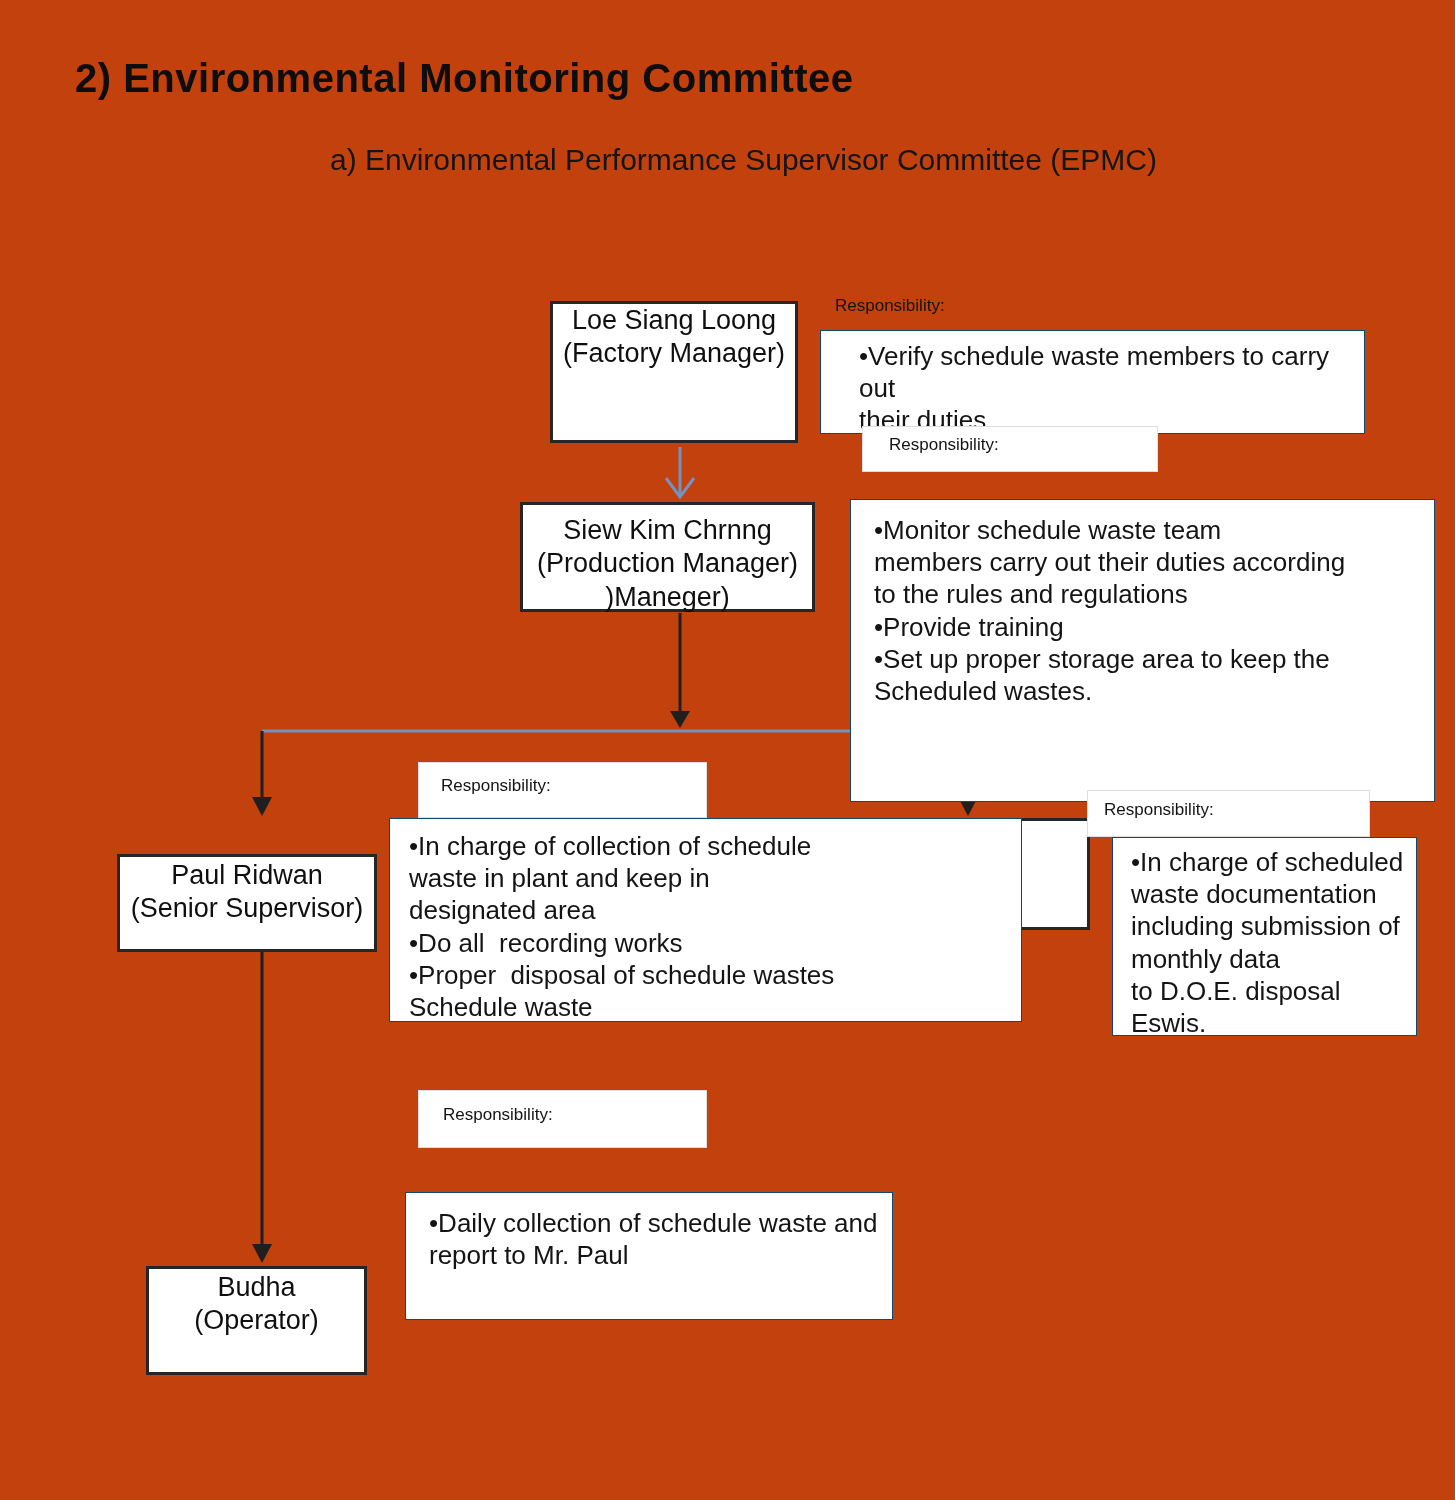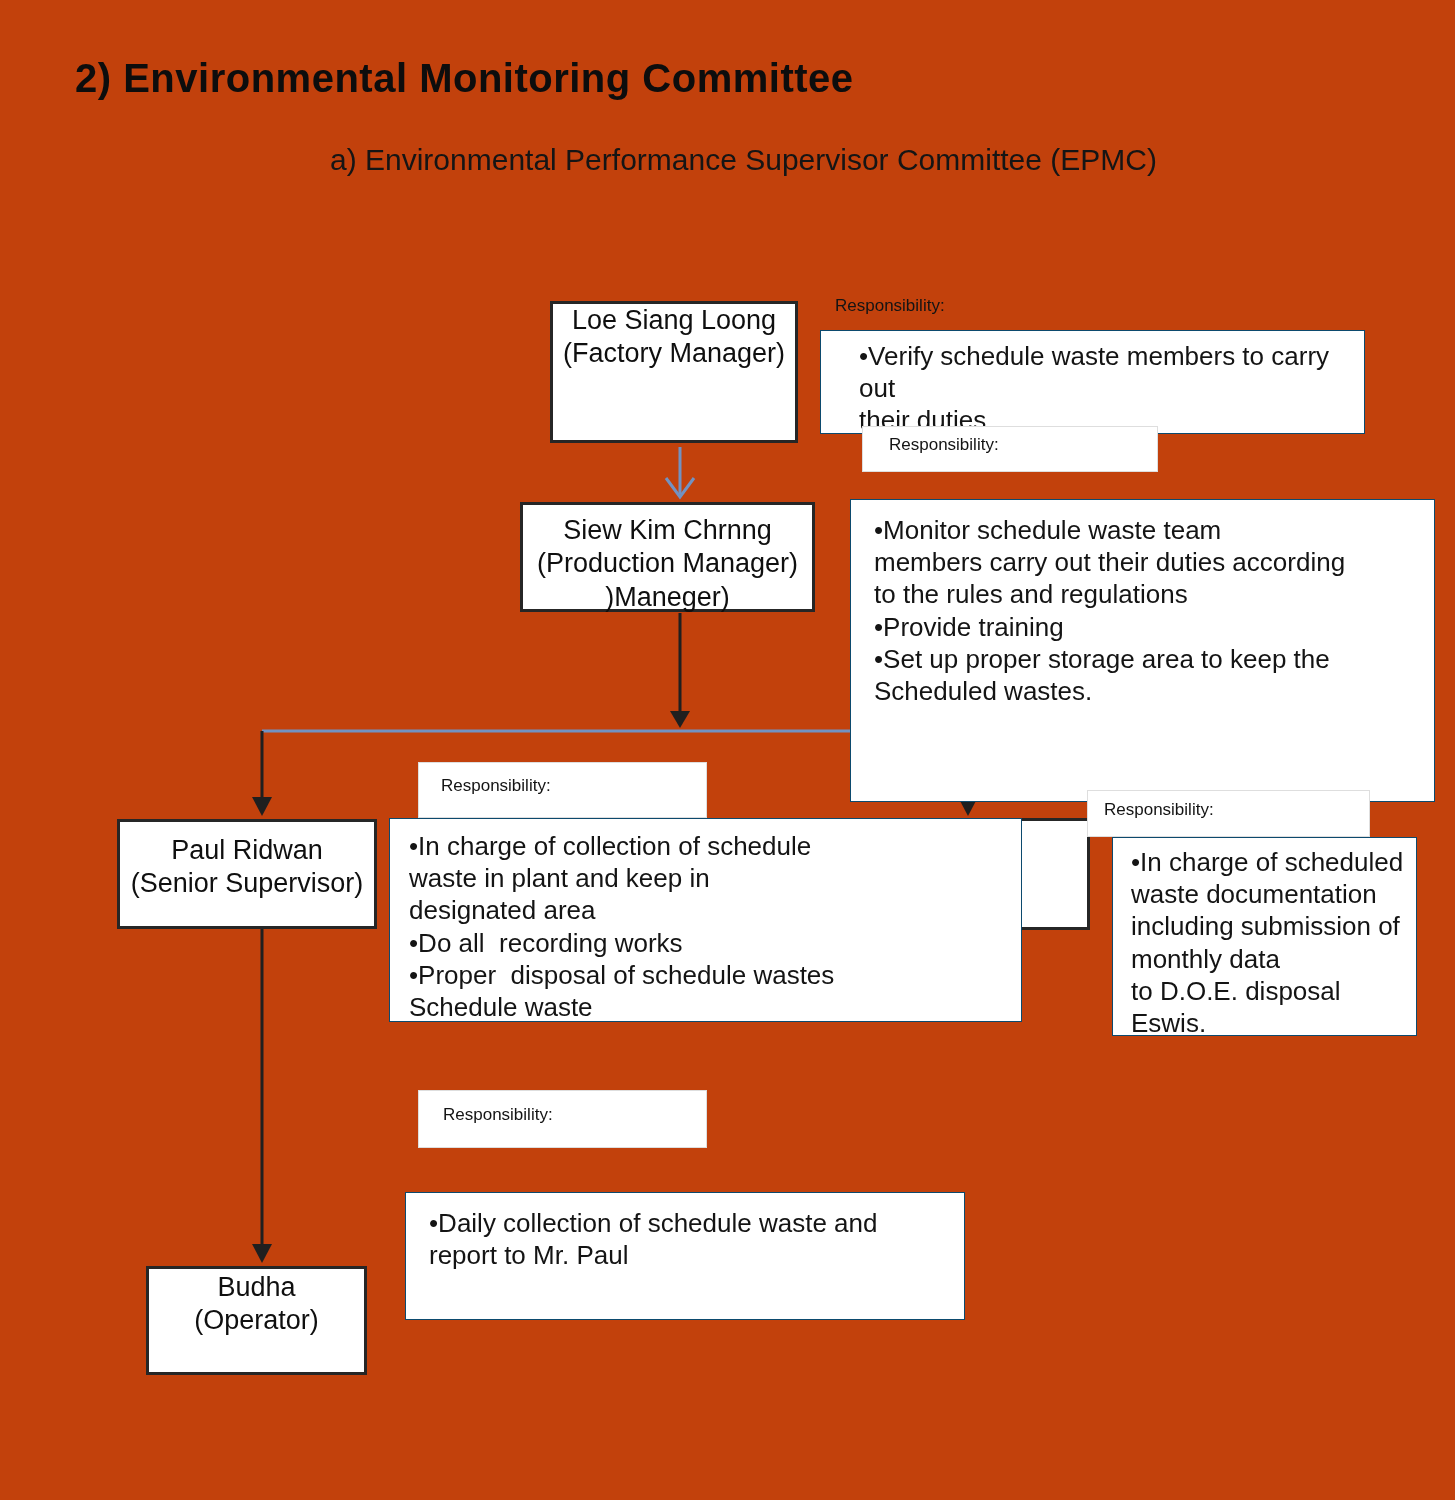--- a/index.html
+++ b/index.html
@@ -62,21 +62,21 @@
     <span class="line">Loe Siang Loong</span>
     <span class="line">(Factory Manager)</span>
   </div>
 
   <div class="org-box" style="left:520px;top:502px;width:295px;height:110px;padding-top:9px;">
     <span class="line">Siew Kim Chrnng</span>
     <span class="line">(Production Manager)</span>
     <span class="line">)Maneger)</span>
   </div>
 
-  <div class="org-box" style="left:117px;top:819px;width:260px;height:110px;padding-top:12px;">
+  <div class="org-box" style="left:117px;top:854px;width:260px;height:98px;padding-top:2px;">
     <span class="line">Paul Ridwan</span>
     <span class="line">(Senior Supervisor)</span>
   </div>
 
   <div class="org-box" style="left:808px;top:818px;width:282px;height:112px;padding-top:12px;">
     <span class="line">Azua</span>
     <span class="line">(Purchasing Executive)</span>
   </div>
 
   <div class="org-box" style="left:146px;top:1266px;width:221px;height:109px;padding-top:2px;">
@@ -105,16 +105,16 @@
 Schedule waste</div>
 
   <div class="resp-label bordered" style="left:1087px;top:790px;width:283px;height:47px;padding:9px 0 0 16px;">Responsibility:</div>
   <div class="bullets faint" style="left:1112px;top:837px;width:305px;height:199px;padding:8px 4px 0 18px;">•In charge of scheduled
 waste documentation
 including submission of
 monthly data
 to D.O.E. disposal Eswis.</div>
 
   <div class="resp-label bordered" style="left:418px;top:1090px;width:289px;height:58px;padding:14px 0 0 24px;">Responsibility:</div>
-  <div class="bullets faint" style="left:405px;top:1192px;width:560px;height:128px;padding:14px 6px 0 23px;">•Daily collection of schedule waste and
+  <div class="bullets faint" style="left:405px;top:1192px;width:488px;height:128px;padding:14px 6px 0 23px;">•Daily collection of schedule waste and
 report to Mr. Paul</div>
 
 </div>
 
 </body></html>

